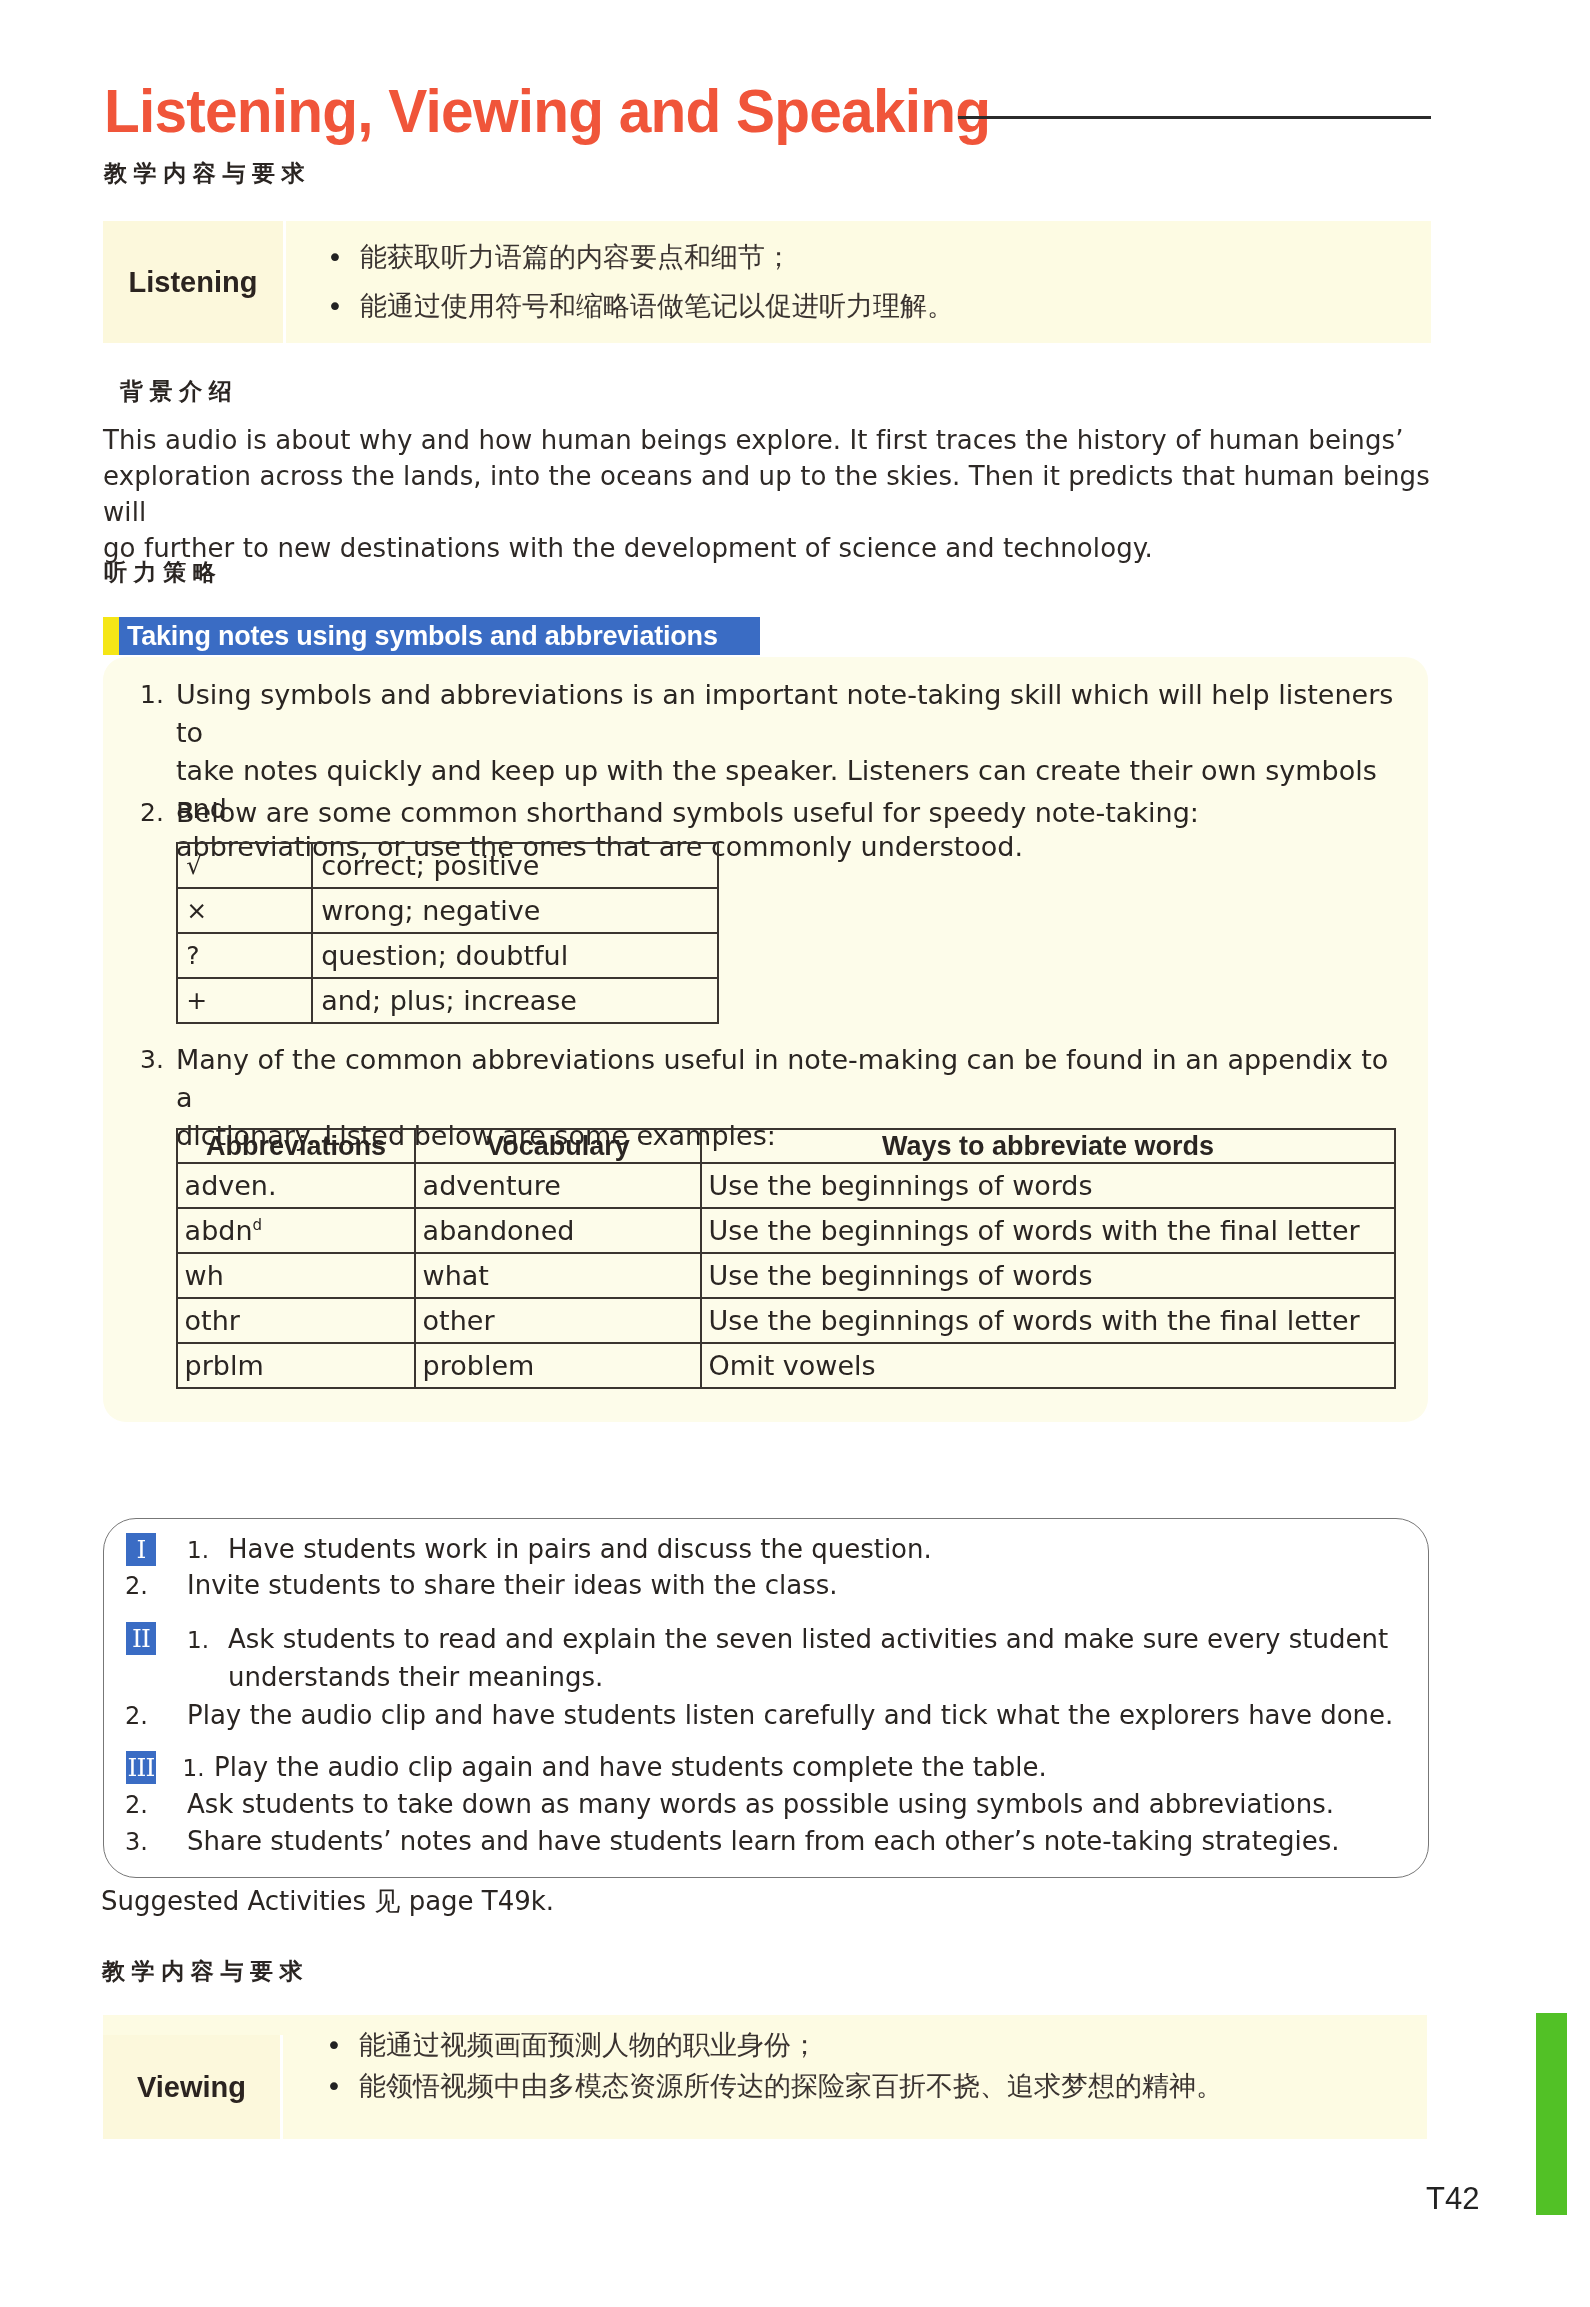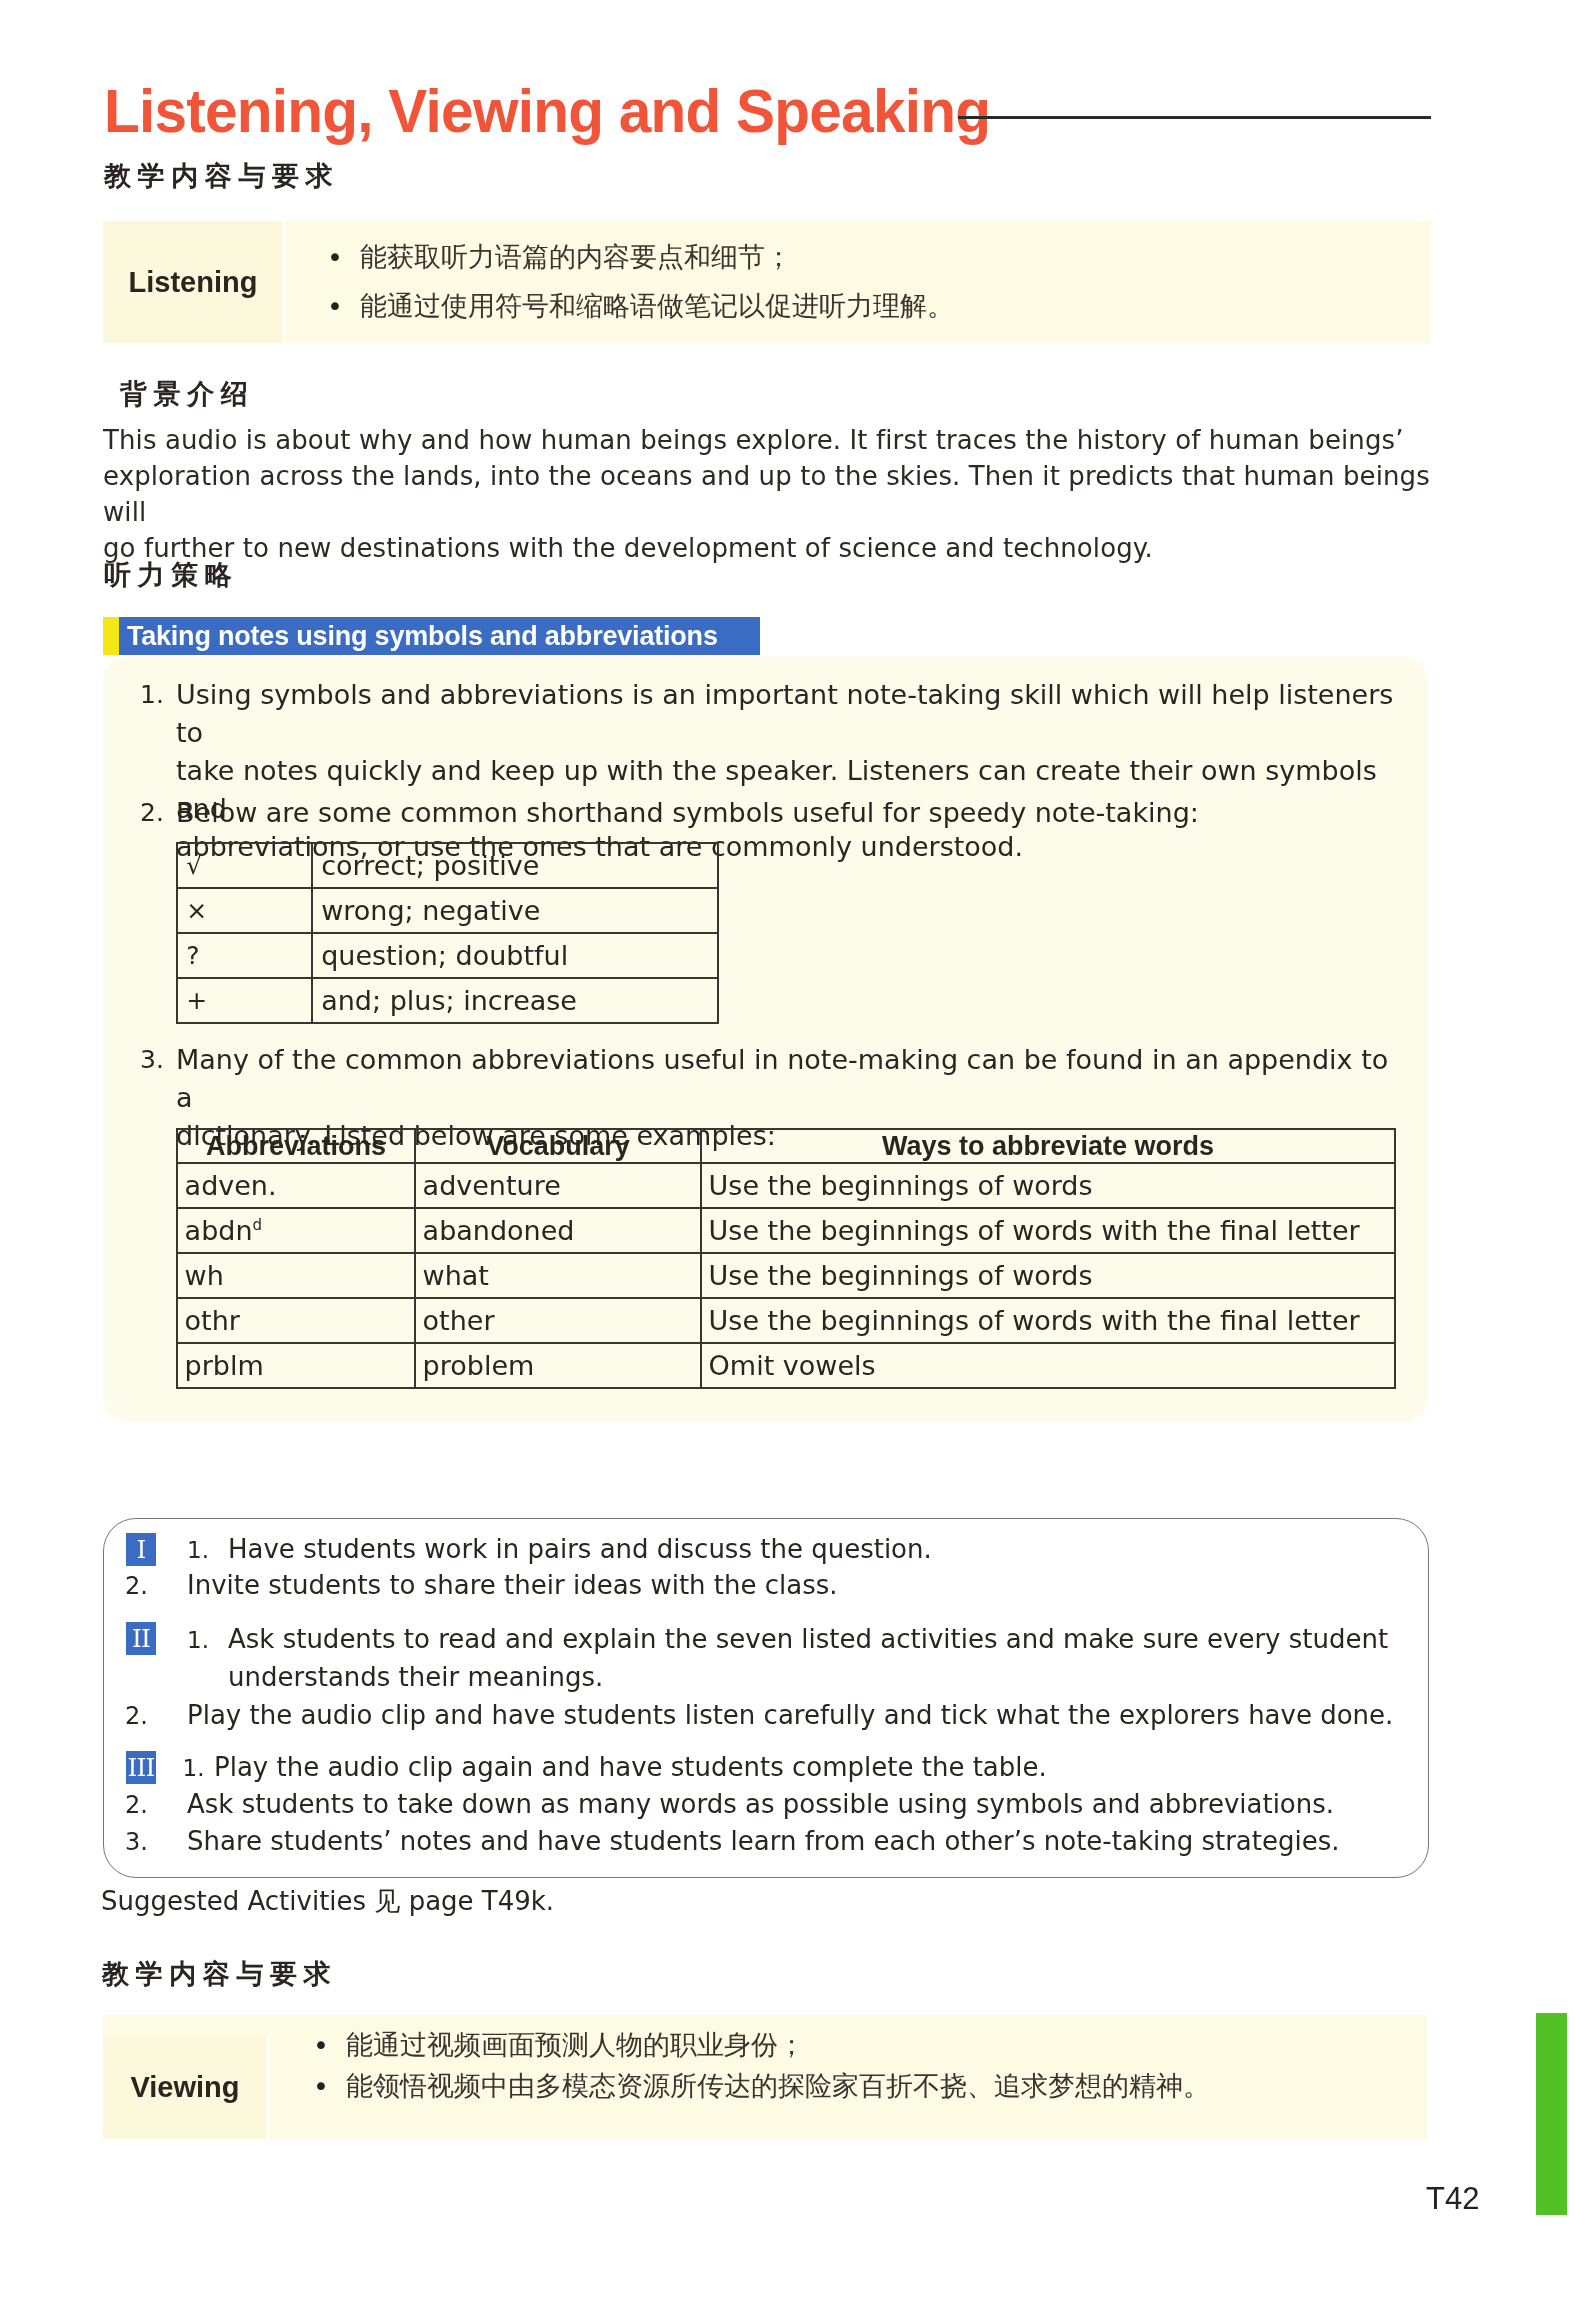--- a/index.html
+++ b/index.html
@@ -3,21 +3,21 @@
 <meta charset="utf-8">
 <style>
   * { box-sizing: border-box; margin: 0; padding: 0; }
   html, body { width: 1590px; height: 2307px; background: #ffffff; overflow: hidden; }
   body { position: relative; font-family: "DejaVu Sans", "Liberation Sans", sans-serif; color: #231f1c; }
   .abs { position: absolute; }
 
   .page-title { left: 104px; top: 76px; font-family: "Liberation Sans", sans-serif; font-weight: bold; font-size: 61px; color: #f0553a; letter-spacing: -0.8px; transform: scaleX(0.96); transform-origin: left; white-space: nowrap; }
   .title-rule { left: 958px; top: 116px; width: 473px; height: 3.3px; background: #2b2b2b; }
 
-  .cn-heading { font-size: 27px; letter-spacing: 6.6px; color: #2a2522; font-weight: bold; white-space: nowrap; }
+  .cn-heading { font-size: 23px; letter-spacing: 6.6px; color: #2a2522; font-weight: bold; white-space: nowrap; }
 
   .req-box { left: 103px; width: 1328px; display: flex; background: #fdfbe3; justify-content: center; }
   .req-label { width: 183px; display: flex; align-items: center; justify-content: center; background: #fcf8dc; border-right: 3.3px solid #ffffff; font-family: "Liberation Sans", sans-serif; font-weight: bold; font-size: 29px; color: #2b2420; }
   .req-list { flex: 1; padding: 18px 0 0 41px; list-style: none; }
   .req-list li { font-family: Liberation Sans, sans-serif; font-size: 27px; line-height: 49px; color: #3a3330; position: relative; padding-left: 33px; white-space: nowrap; }
   .req-list li::before { content: "•"; position: absolute; left: 0; top: 0; color: #222; font-family: "DejaVu Sans", sans-serif; }
 
   .para { left: 103px; width: 1332px; font-size: 26px; line-height: 36px; color: #2e2926; letter-spacing: 0.1px; }
 
   .strategy-bar { left: 103px; top: 617px; height: 38px; width: 657px; background: #3a6cc4; display: flex; align-items: center; }
@@ -169,21 +169,21 @@
 
 <div class="roman" style="top:1751px;">III</div>
 <div class="tip-row first" style="left:173px; top:1749px;text-align:center;"><span class="n">1.</span><span>Play the audio clip again and have students complete the table.</span></div>
 <div class="tip-row" style="top:1786px;"><span class="n">2.</span><span>Ask students to take down as many words as possible using symbols and abbreviations.</span></div>
 <div class="tip-row" style="top:1823px;"><span class="n">3.</span><span>Share students’ notes and have students learn from each other’s note-taking strategies.</span></div>
 
 <div class="abs suggested">Suggested Activities 见 page T49k.</div>
 
 <div class="abs cn-heading" style="left:102px; top:1956px;">教学内容与要求</div>
 <div class="abs req-box" style="top:2015px; height:124px; width:1324px;">
-  <div class="req-label" style="width:167px;margin-top:20px;">Viewing</div>
+  <div class="req-label" style="width:180px;margin-top:20px;">Viewing</div>
   <ul class="req-list" style="padding-top:10px; padding-left:43px;">
     <li style="line-height:41px;">能通过视频画面预测人物的职业身份；</li>
     <li style="line-height:41px;">能领悟视频中由多模态资源所传达的探险家百折不挠、追求梦想的精神。</li>
   </ul>
 </div>
 
 <div class="abs page-num">T42</div>
 <div class="abs green-bar"></div>
 
 

